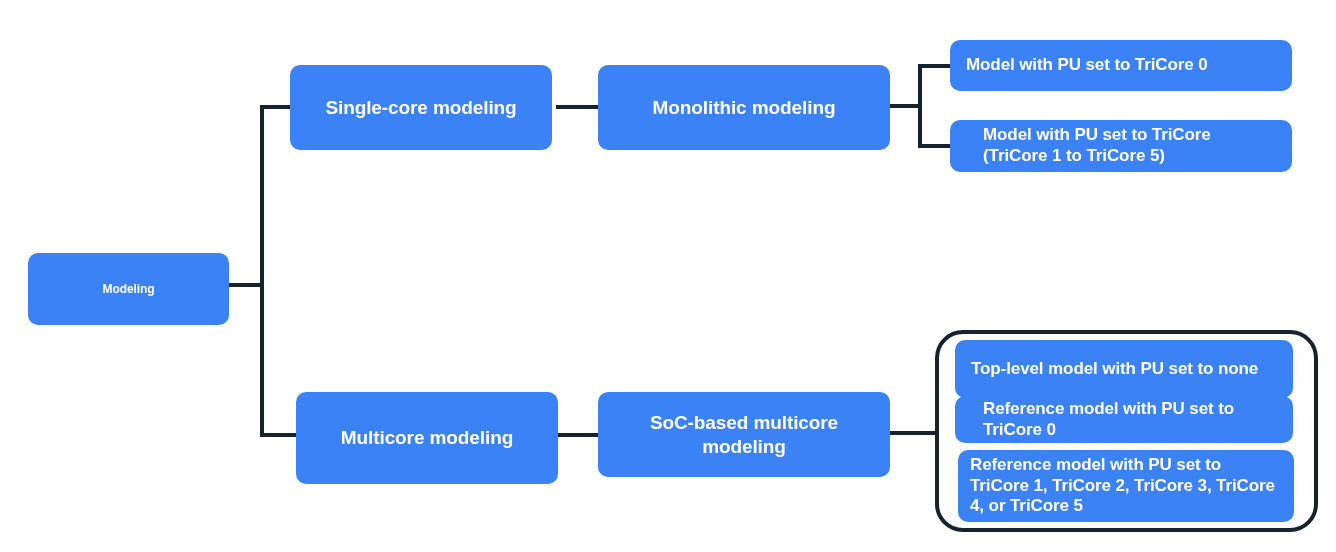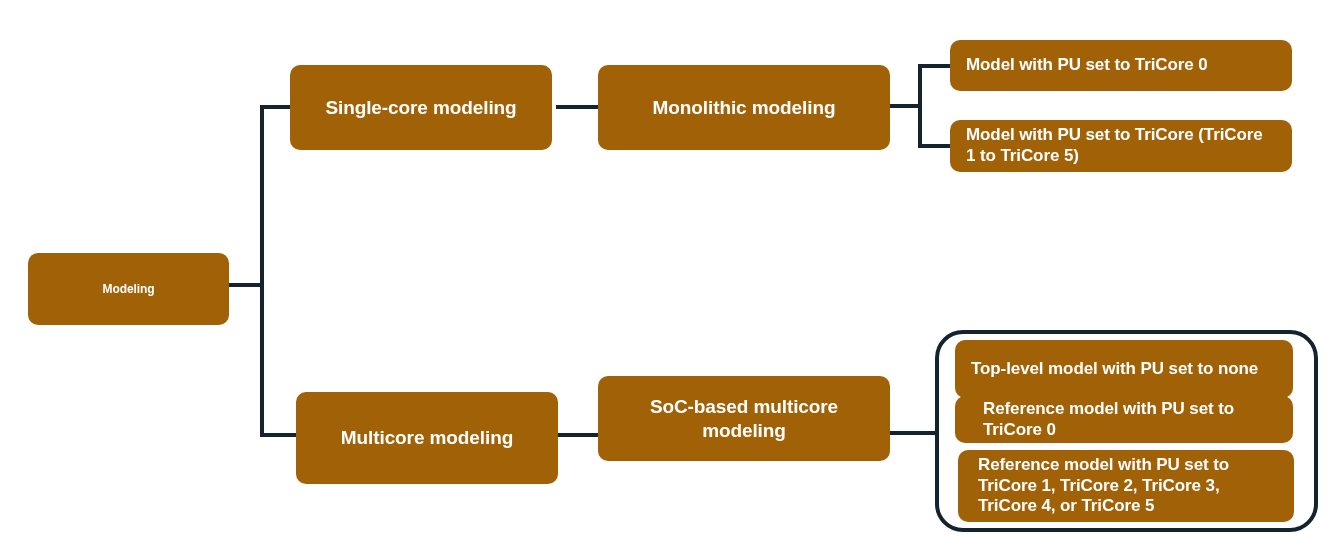--- a/index.html
+++ b/index.html
@@ -12,21 +12,21 @@
   }
   #canvas {
     position: relative;
     width: 1336px;
     height: 552px;
     background: #ffffff;
     overflow: hidden;
   }
   .node {
     position: absolute;
-    background: #a16207;
+    background: #3b82f6;
     border-radius: 10px;
     color: #ffffff;
     font-weight: bold;
     box-sizing: border-box;
     display: flex;
     align-items: center;
     line-height: 1.22;
     letter-spacing: -0.1px;
   }
   .node.center {
@@ -55,31 +55,31 @@
   #node-multicore {
     left: 296px; top: 392px; width: 262px; height: 92px;
     font-size: 19px; padding: 0 12px; text-align: center;
   }
   
   #node-monolithic {
     left: 598px; top: 65px; width: 292px; height: 85px;
     font-size: 19px; padding: 8px 14px;
   }
   #node-soc {
-    left: 598px; top: 376px; width: 292px; height: 85px;
+    left: 598px; top: 392px; width: 292px; height: 85px;
     font-size: 19px; padding: 0 14px;
   }
   
   #node-leaf-a {
     left: 950px; top: 40px; width: 342px; height: 51px;
     font-size: 17px; padding: 0 16px;
   }
   #node-leaf-b {
     left: 950px; top: 120px; width: 342px; height: 52px;
-    font-size: 17px; padding: 0 16px;
+    font-size: 17px; padding: 0 33px;
   }
   
   #group-outline {
     position: absolute;
     left: 935px; top: 330px;
     width: 383px; height: 202px;
     border: 4px solid #14232e;
     border-radius: 28px;
     box-sizing: border-box;
     background: transparent;
@@ -87,21 +87,21 @@
   #node-leaf-c {
     left: 955px; top: 340px; width: 338px; height: 58px;
     font-size: 17px; padding: 0 16px;
   }
   #node-leaf-d {
     left: 955px; top: 396px; width: 338px; height: 47px;
     font-size: 17px; padding: 0 28px;
   }
   #node-leaf-e {
     left: 958px; top: 450px; width: 336px; height: 72px;
-    font-size: 17px; padding: 0 20px;
+    font-size: 17px; padding: 0 12px;
   }
   
   .line {
     position: absolute;
     background: #14232e;
   }
   .h { height: 4px; }
   .v { width: 4px; }
   
   #ln-root-stub { left: 229px; top: 283px; width: 35px; }

